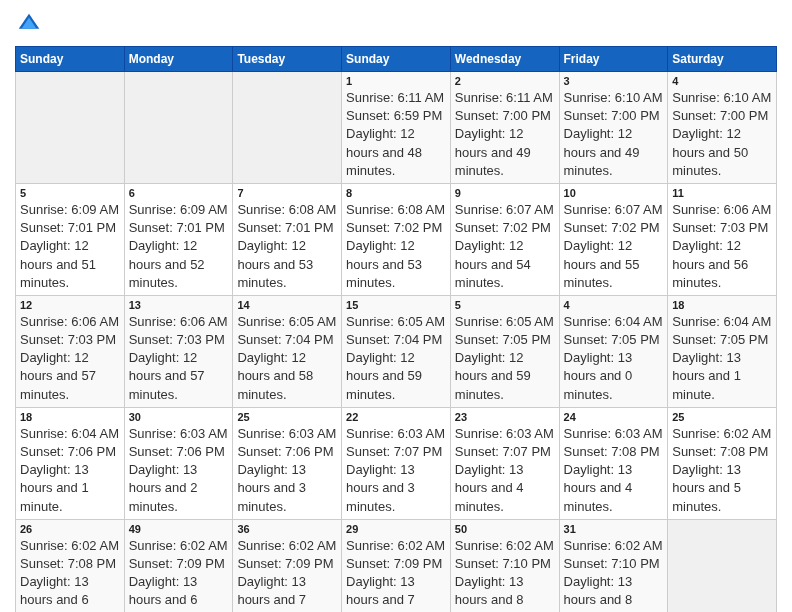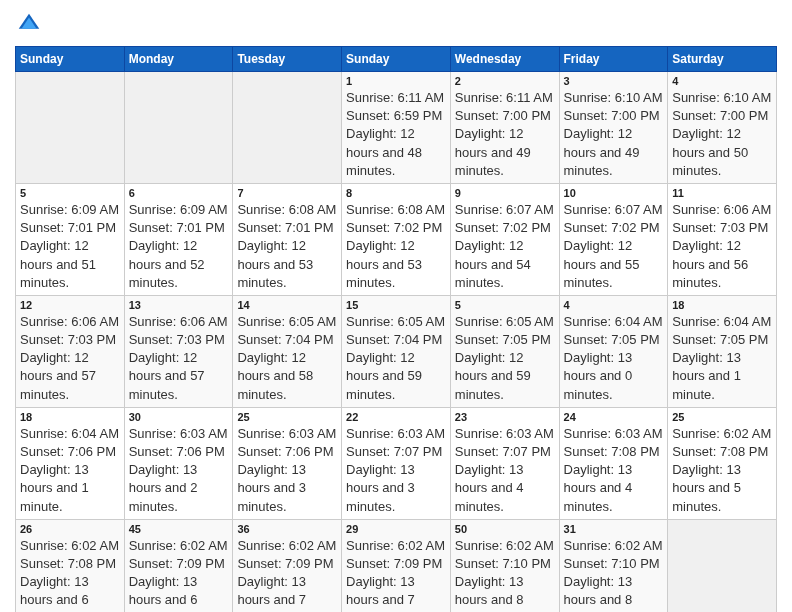--- a/index.html
+++ b/index.html
@@ -295,21 +295,21 @@
           </td>
         </tr>
         <tr>
           <td>
             <div class="day-number">26</div>
             <div class="cell-info" style="white-space: pre-line;">Sunrise: 6:02 AM
 Sunset: 7:08 PM
 Daylight: 13 hours and 6 minutes.</div>
           </td>
           <td>
-            <div class="day-number">45</div>
+            <div class="day-number">49</div>
             <div class="cell-info" style="white-space: pre-line;">Sunrise: 6:02 AM
 Sunset: 7:09 PM
 Daylight: 13 hours and 6 minutes.</div>
           </td>
           <td>
             <div class="day-number">36</div>
             <div class="cell-info" style="white-space: pre-line;">Sunrise: 6:02 AM
 Sunset: 7:09 PM
 Daylight: 13 hours and 7 minutes.</div>
           </td>

